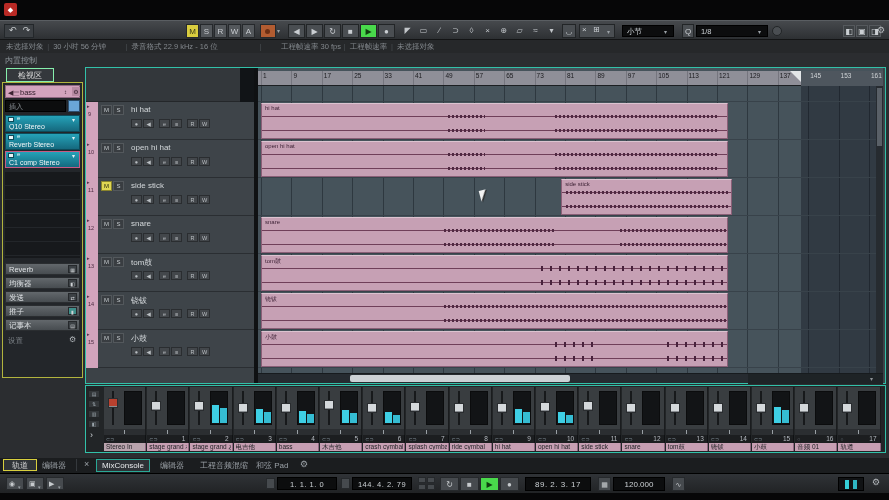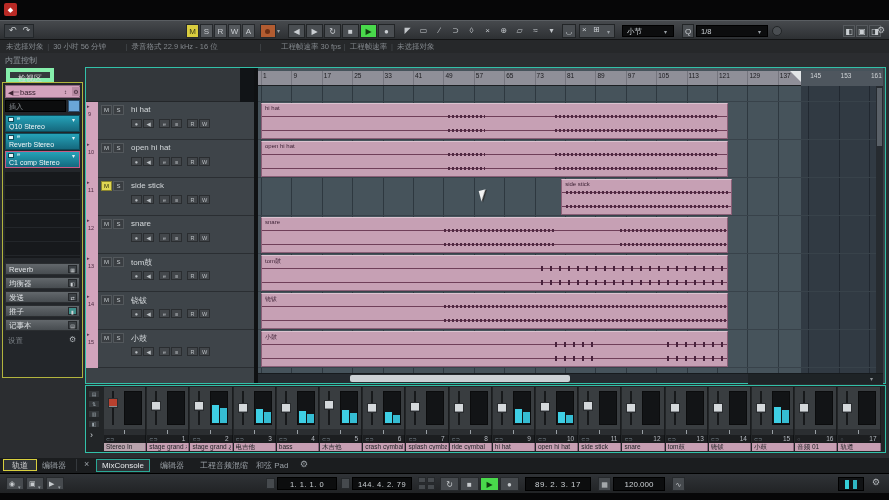--- a/index.html
+++ b/index.html
@@ -43,21 +43,21 @@
   #hthumb{left:92px;top:1px;width:220px;height:7px;background:#ccd1d5;border-radius:2px;}
   #hs-right{left:490px;top:0;width:135px;height:10px;background:#1e2326;}
   #vscroll{left:618px;top:18px;width:7px;height:287px;background:#262b30;}
   #vthumb{left:1px;top:2px;width:5px;height:58px;background:#596067;}
   #mixer{left:85px;top:332px;width:801px;height:68px;border:1px solid #32c1a9;background:#222527;}
   #bottomtabs{left:0;top:458px;width:889px;height:15px;background:#1b1d1f;font-size:8px;}
   #transportbar{left:0;top:473px;width:889px;height:20px;
                 background:linear-gradient(#303337,#212325);border-top:1px solid #000;}
   #bottomblack{left:0;top:493px;width:889px;height:7px;background:#070708;}
   .tickdark{color:#1a1a1e;} .ticklight{color:#cfd3d6;}
-  #insp-tab{left:6px;top:15px;width:48px;height:14px;background:#34383c;border:4px solid #86efac;
+  #insp-tab{left:6px;top:15px;width:48px;height:14px;background:#34383c;border:1px solid #86efac;
             font-size:8px;color:#d8d8d8;text-align:center;line-height:13px;}
   #inspector{left:2px;top:29px;width:81px;height:296px;background:#23262a;border:1px solid #b2b43e;}
   #cursor-arrow{width:0;height:0;border-left:7px solid #f2f2f2;border-bottom:11px solid transparent;
                 transform:rotate(-15deg);filter:drop-shadow(1px 1px 0 #222);}
 </style>
 </head>
 <body>
 
 <div id="app" class="abs" style="left:0;top:0;width:889px;height:500px;">
 

